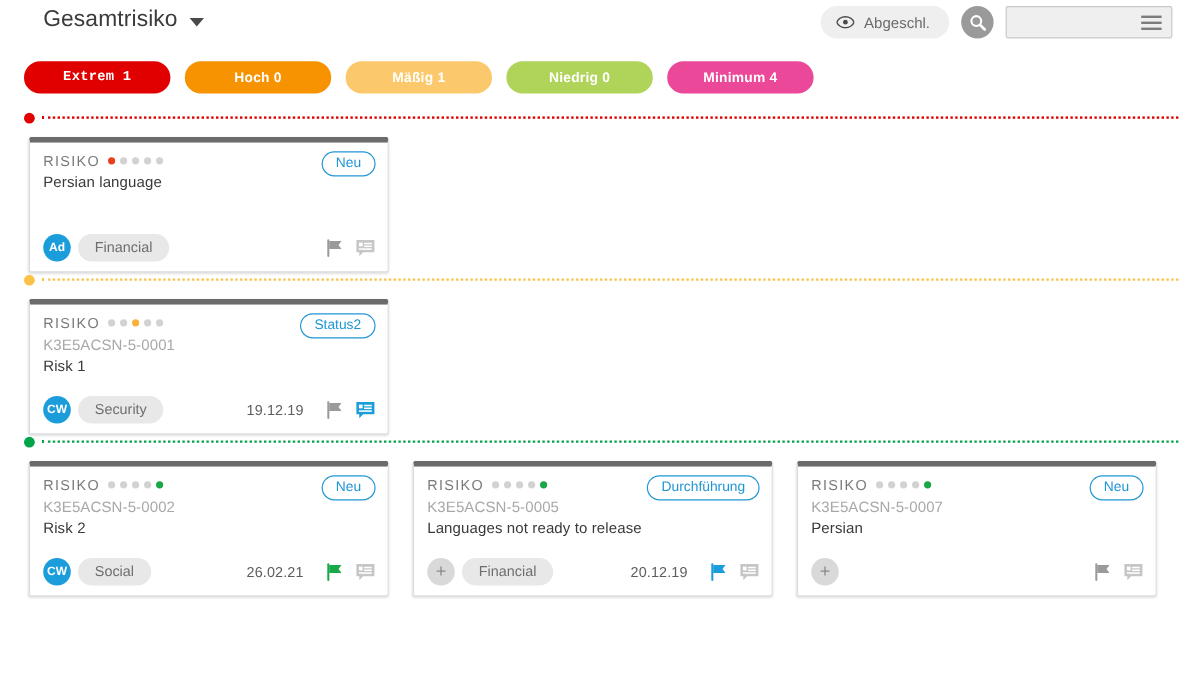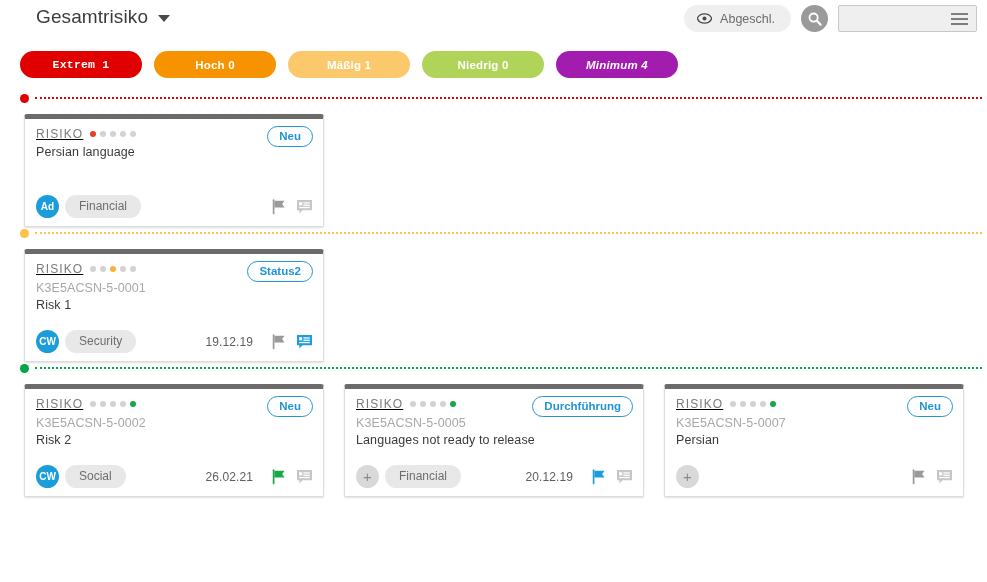--- a/index.html
+++ b/index.html
@@ -131,39 +131,37 @@
     border-top: 5px solid #6b6b6b;
     border-radius: 3px 3px 2px 2px;
     box-shadow: 0 1px 2px rgba(0,0,0,.13);
     position: relative;
     padding: 7px 11px 0 11px;
     flex: 0 0 auto;
   }
   .card-toprow {
     display: flex; align-items: center; gap: 7px;
     height: 16px;
-    text-decoration: underline;
   }
   .card-kind {
     font-size: 12px; color: #7a7a7a; letter-spacing: 1.1px;
   }
   .dots { display: flex; gap: 4px; align-items: center; }
   .dot { width: 6px; height: 6px; border-radius: 50%; background: #d2d2d2; }
 
   .status-badge {
     position: absolute;
     right: 10px; top: 7px;
     border: 1px solid #2196d6;
     color: #2196d6;
     border-radius: 12px;
     font-size: 11.5px;
     padding: 2px 11px 3px 11px;
     background: #fff;
     line-height: 1.25;
-    font-weight: bold;
   }
 
   .card-code {
     font-size: 12.5px;
     color: #a8a8a8;
     margin-top: 4px;
     letter-spacing: .1px;
   }
   .card-name {
     font-size: 12.5px;
@@ -244,21 +242,21 @@
     </div>
 
   </div>
 </div>
 
 <div class="levels">
     <div class="level-chip" style="background: rgb(224, 0, 0); font-family: Liberation Mono, monospace;">Extrem 1</div>
     <div class="level-chip" style="background: rgb(247, 146, 0);">Hoch 0</div>
     <div class="level-chip" style="background: rgb(251, 201, 107);">Mäßig 1</div>
     <div class="level-chip" style="background: rgb(176, 211, 89);">Niedrig 0</div>
-    <div class="level-chip" style="background: #a21caf; font-style: italic;">Minimum 4</div>
+    <div class="level-chip" style="background: #ec4899;">Minimum 4</div>
   </div>
 
 <div class="board">
     <div class="lane">
       <div class="lane-divider" style="color: rgb(224, 0, 0);">
         <span class="lane-dot" style="background:#e00000"></span>
         <span class="lane-line"></span>
       </div>
       <div class="cards-row">
         <div class="card">

